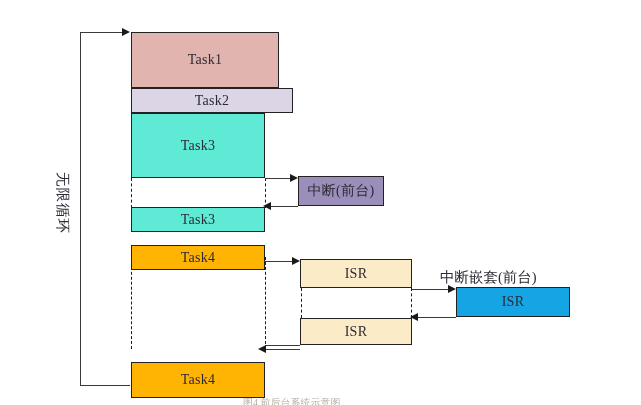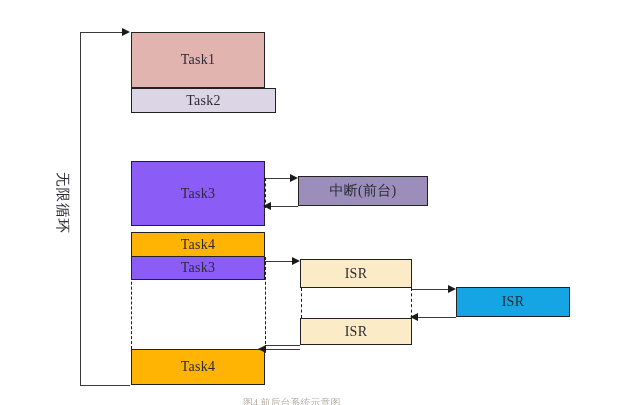--- a/index.html
+++ b/index.html
@@ -10,22 +10,22 @@
   .box{position:absolute;box-sizing:border-box;border:1.2px solid #222;
        display:flex;align-items:center;justify-content:center;
        font-size:14px;letter-spacing:.3px;color:#2b2b35;}
 
   .label{position:absolute;font-size:14.5px;color:#2b2b35;white-space:nowrap;
          font-family:"Liberation Serif","DejaVu Serif",serif;}
 
   
   .c-task1{background:#E2B4B0;}
   .c-task2{background:#DCD5E6;}
-  .c-task3{background:#8b5cf6;margin-top:48px;}
-  .c-task4{background:#FFB404;}
+  .c-task3{background:#5eead4;}
+  .c-task4{background:#FFB404;margin-top:13px;}
   .c-irq  {background:#9B8EBA;}
   .c-isr  {background:#FCEBC7;}
   .c-isrb {background:#15A5E4;}
 
   
   .hline{position:absolute;height:0;border-top:1.2px solid #3a3a3a;}
   .vline{position:absolute;width:0;border-left:1.2px solid #3a3a3a;}
   .dash {position:absolute;width:0;border-left:1.4px dashed #1a1a1a;}
 
   
@@ -40,49 +40,50 @@
 
   .footnote{position:absolute;font-size:10px;color:#7a6a55;white-space:nowrap;
             opacity:.55;overflow:hidden;}
 </style>
 </head>
 <body>
 
 <div id="canvas">
 
 
+  <div class="label" style="left:440px;top:268px;">中断嵌套(前台)</div>
 
   <div class="hline" style="left:80px;top:32px;width:44px;"></div>
   <div class="ahead right" style="left:122px;top:27.5px;"></div>
   <div class="vline" style="left:80px;top:32px;height:353px;"></div>
   <div class="hline" style="left:80px;top:385px;width:50px;"></div>
 
   <div class="vlabel" style="left:72px;top:172px;">无限循环</div>
 
   <div class="dash" style="left:131px;top:178px;height:30px;"></div>
   <div class="dash" style="left:131px;top:257px;height:92px;"></div>
   <div class="dash" style="left:265px;top:178px;height:30px;"></div>
   <div class="dash" style="left:265px;top:257px;height:92px;"></div>
 
-  <div class="box c-task1" style="left:131px;top:32px;width:134px;height:56px;">Task1</div>
+  <div class="box c-task1" style="left:131px;top:32px;width:148px;height:56px;">Task1</div>
 
-  <div class="box c-task2" style="left:131px;top:88px;width:145px;height:25px;">Task2</div>
+  <div class="box c-task2" style="left:131px;top:88px;width:162px;height:25px;">Task2</div>
 
   <div class="box c-task3" style="left:131px;top:113px;width:134px;height:65px;">Task3</div>
 
   <div class="box c-task3" style="left:131px;top:207px;width:134px;height:25px;">Task3</div>
 
   <div class="box c-task4" style="left:131px;top:232px;width:134px;height:25px;">Task4</div>
 
   <div class="box c-task4" style="left:131px;top:349px;width:134px;height:36px;">Task4</div>
 
   <div class="hline" style="left:265px;top:178px;width:29px;"></div>
   <div class="ahead right" style="left:290px;top:173.5px;"></div>
 
-  <div class="box c-irq" style="left:298px;top:176px;width:130px;height:30px;">中断(前台)</div>
+  <div class="box c-irq" style="left:298px;top:176px;width:86px;height:30px;">中断(前台)</div>
 
   <div class="hline" style="left:265px;top:206px;width:33px;"></div>
   <div class="ahead left" style="left:263px;top:201.5px;"></div>
 
   <div class="hline" style="left:265px;top:261px;width:31px;"></div>
   <div class="ahead right" style="left:292px;top:256.5px;"></div>
 
   <div class="box c-isr" style="left:300px;top:259px;width:112px;height:29px;">ISR</div>
 
   <div class="dash" style="left:301px;top:288px;height:30px;"></div>

